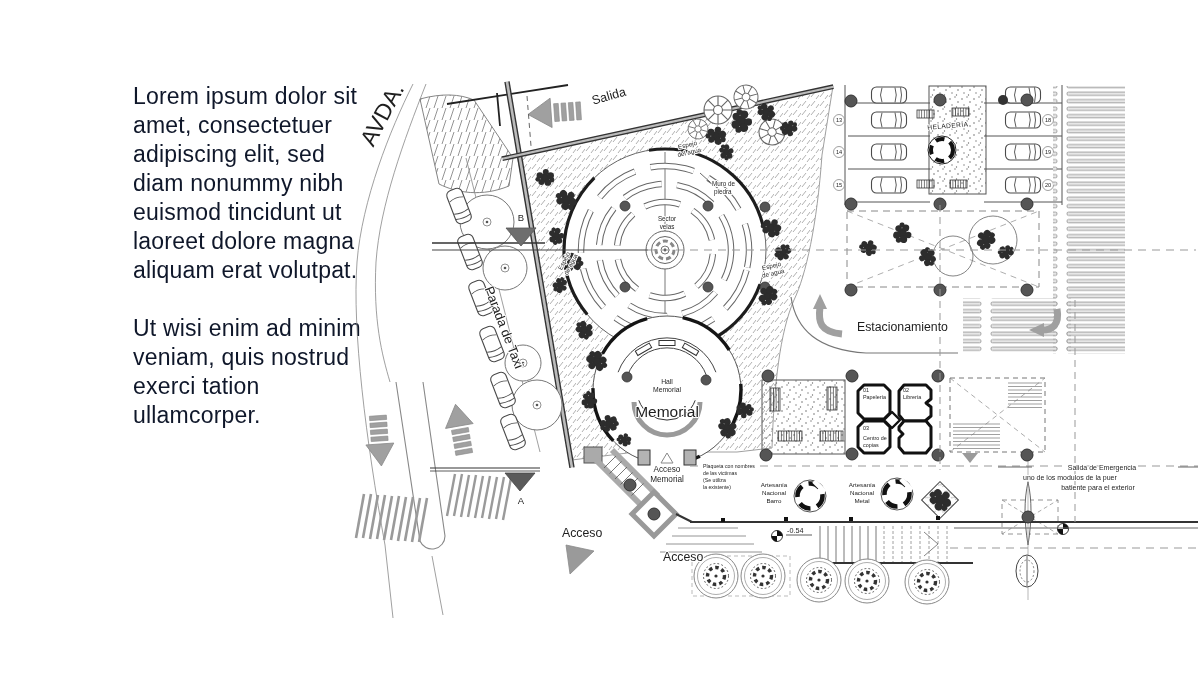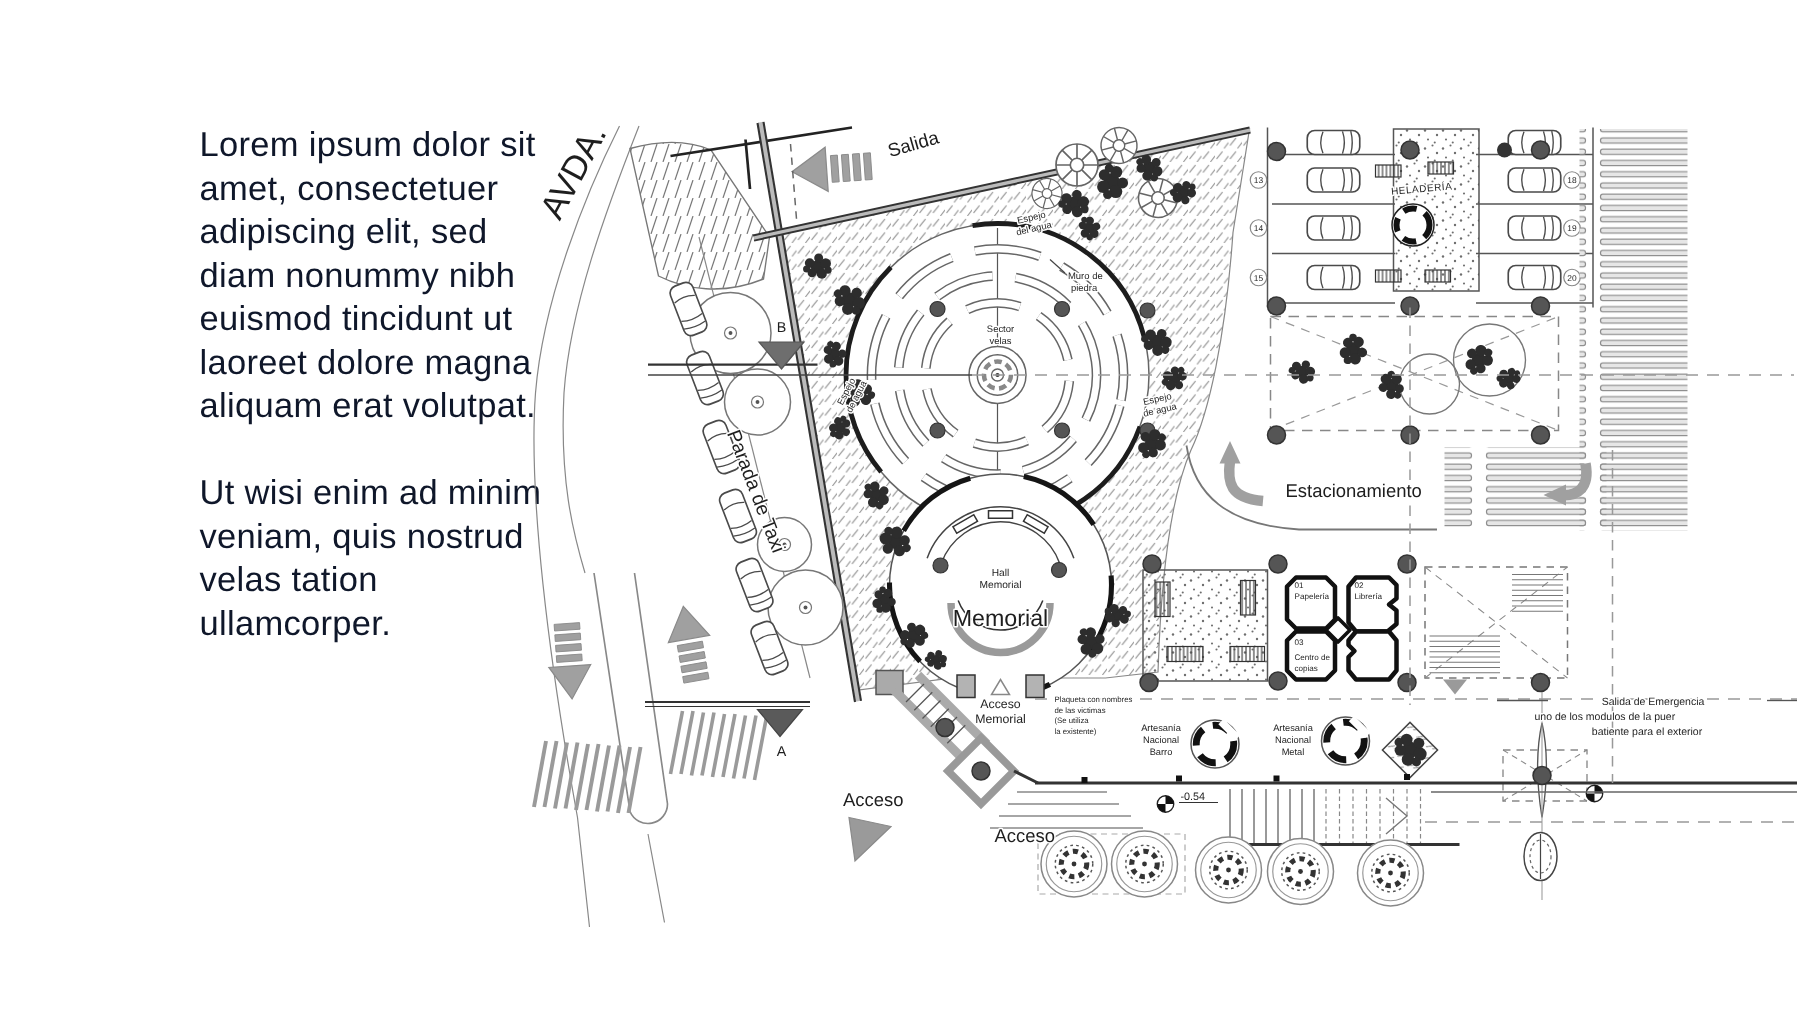--- a/index.html
+++ b/index.html
@@ -15,21 +15,21 @@
   .lnd{stroke:#999;fill:none;stroke-width:1;stroke-dasharray:8 6;}
   .thin{stroke:#888;fill:none;stroke-width:.8;}
 </style>
 </head>
 <body>
 
 <div id="canvas">
 
   <div id="intro">
     <p>Lorem ipsum dolor sit amet, consectetuer adipiscing elit, sed diam nonummy nibh euismod tincidunt ut laoreet dolore magna aliquam erat volutpat.</p>
-    <p>Ut wisi enim ad minim veniam, quis nostrud velas tation ullamcorper.</p>
+    <p>Ut wisi enim ad minim veniam, quis nostrud exerci tation ullamcorper.</p>
   </div>
 
   <svg id="plan" width="1200" height="673" viewBox="0 0 1200 673">
     <defs>
       <pattern id="hatchA" width="9" height="9" patternUnits="userSpaceOnUse">
         <path d="M1,7 l4,-5 M6,9 l3,-4" stroke="#8f8f8f" stroke-width=".7" fill="none"></path>
       </pattern>
       <pattern id="hatchB" width="8" height="12" patternUnits="userSpaceOnUse">
         <path d="M2,12 L6,0" stroke="#777" stroke-width=".8" fill="none"></path>
       </pattern>

